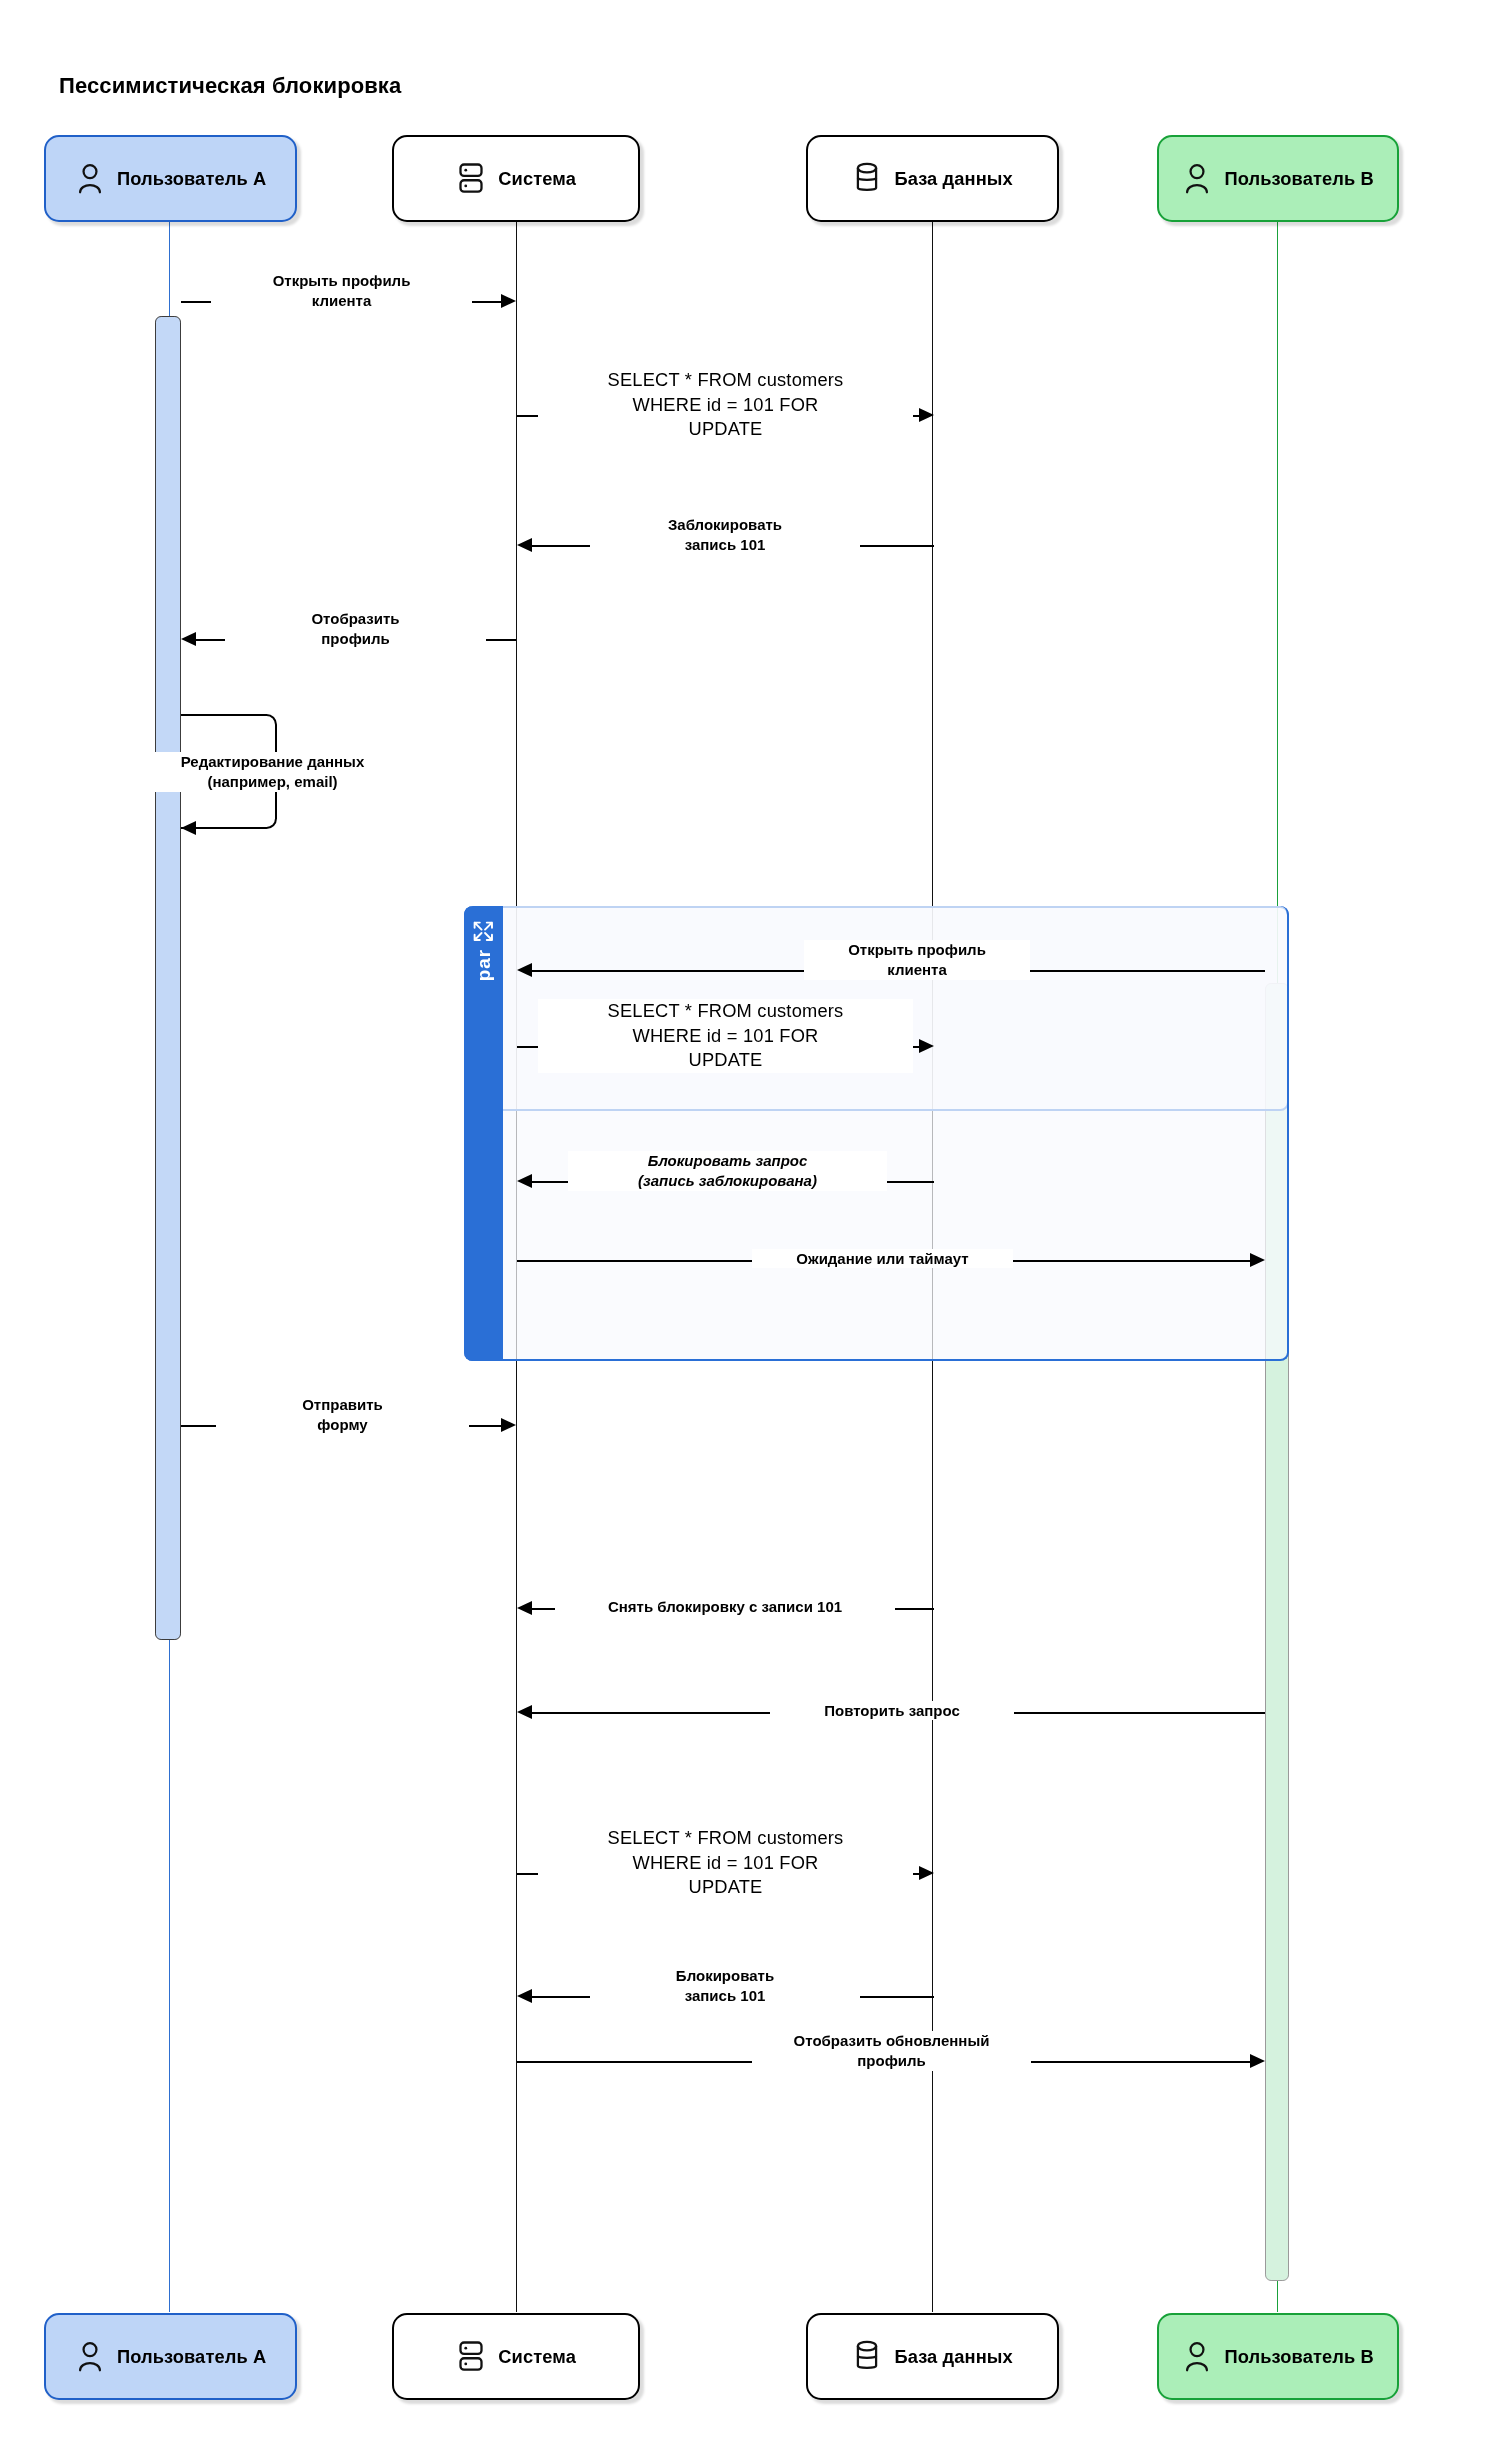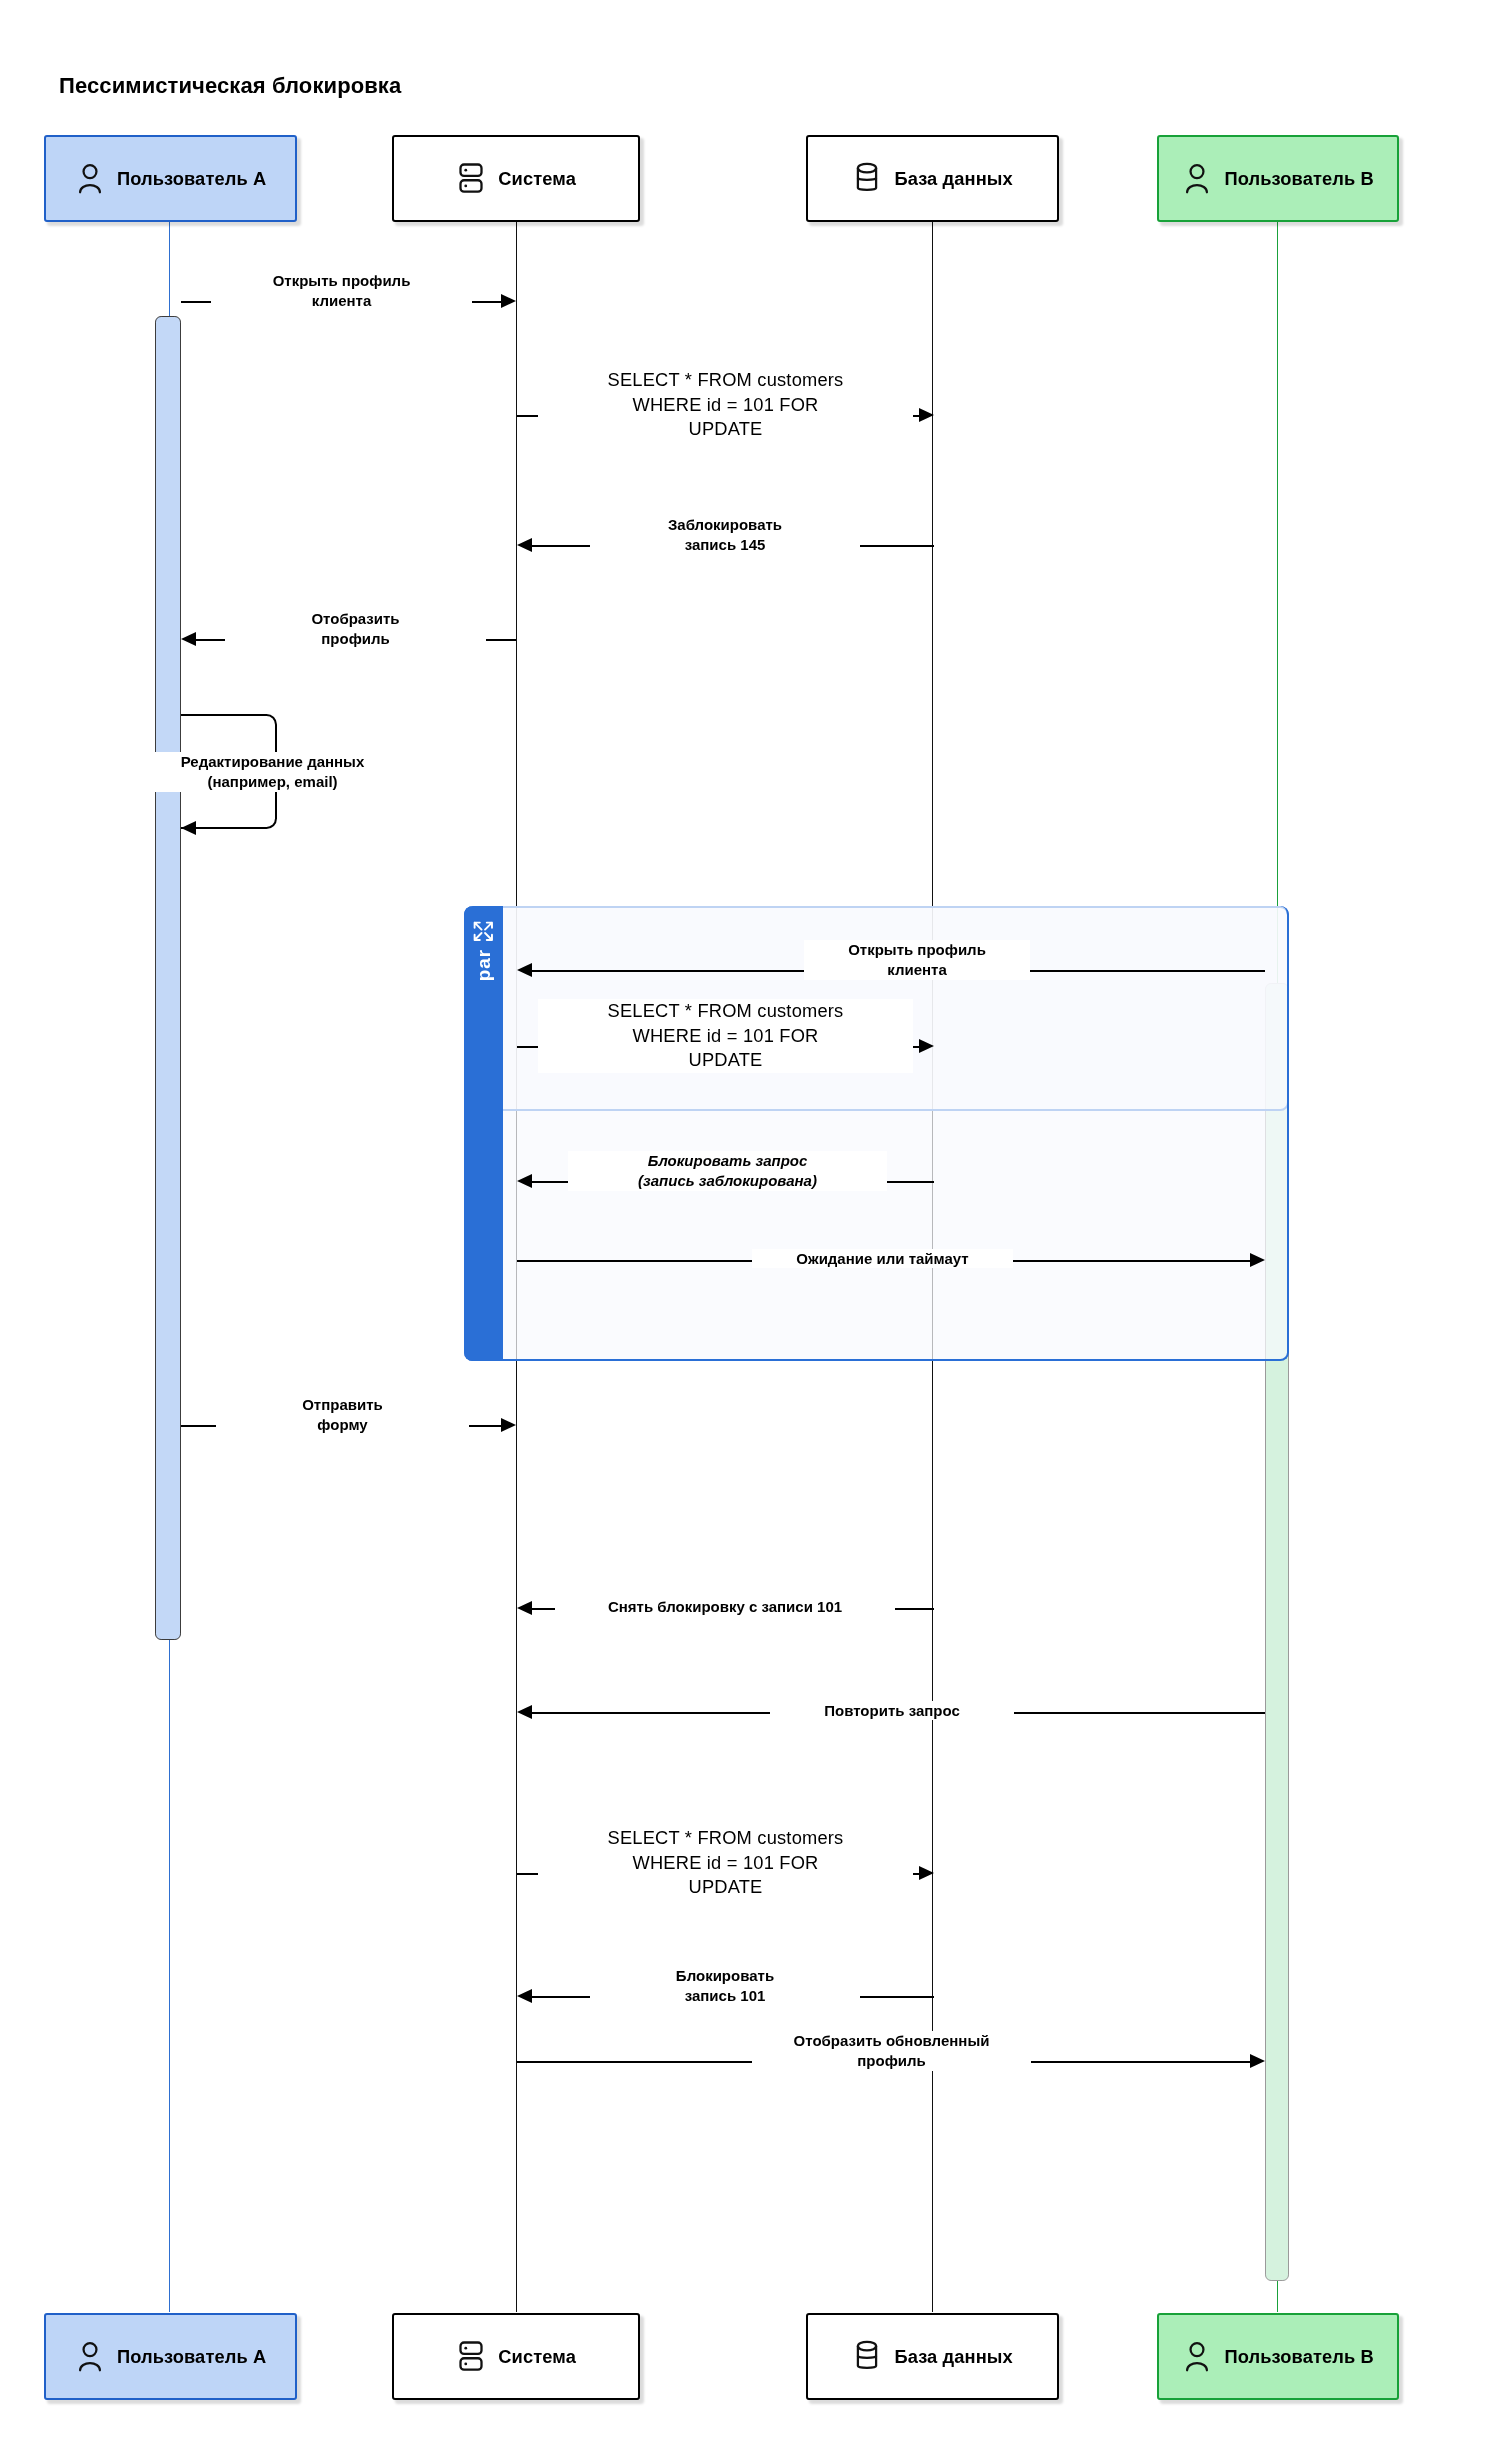--- a/index.html
+++ b/index.html
@@ -37,21 +37,21 @@
     position: absolute;
     width: 0;
     border-left-width: 1.7px;
     border-left-style: solid;
   }
 
   
   .participant {
     position: absolute;
     box-sizing: border-box;
-    border-radius: 3px;
+    border-radius: 15px;
     border: 2.6px solid #000000;
     background: #ffffff;
     display: flex;
     align-items: center;
     justify-content: center;
     gap: 12.2px;
     box-shadow: 3.5px 3.5px 2.6px rgba(0,0,0,0.14);
     padding: 0 25px;
   }
   .participant .plabel {
@@ -282,21 +282,21 @@
     <div class="arrow-head right" style="left:402px; top:33px;"></div>
     <div class="msg-label sql" style="left:21px; top:-7px; width:375px;">SELECT * FROM customers
 WHERE id = 101 FOR
 UPDATE</div>
   </div>
 
   <div class="msg" style="left:517px; top:531px; width:416px; height:52px;">
     <div class="msg-line" style="left:15px; top:14px; width:402px;"></div>
     <div class="arrow-head left" style="left:0; top:7px;"></div>
     <div class="msg-label" style="left:73px; top:-15.7px; width:270px;">Заблокировать
-запись 145</div>
+запись 101</div>
   </div>
 
   <div class="msg" style="left:181px; top:625px; width:334px; height:52px;">
     <div class="msg-line" style="left:15px; top:14px; width:320px;"></div>
     <div class="arrow-head left" style="left:0; top:7px;"></div>
     <div class="msg-label" style="left:44px; top:-15.7px; width:261px;">Отобразить
 профиль</div>
   </div>
 
   <div class="selfmsg" style="left:181px; top:714px; width:192px; height:122px;">

